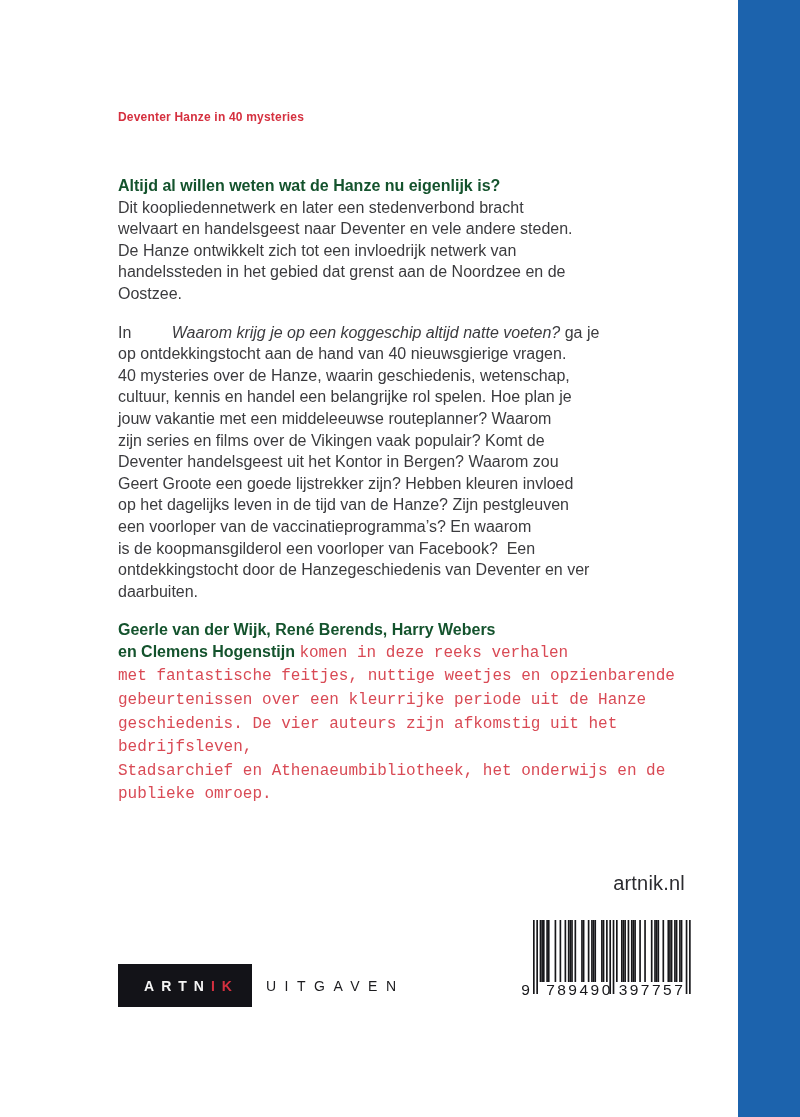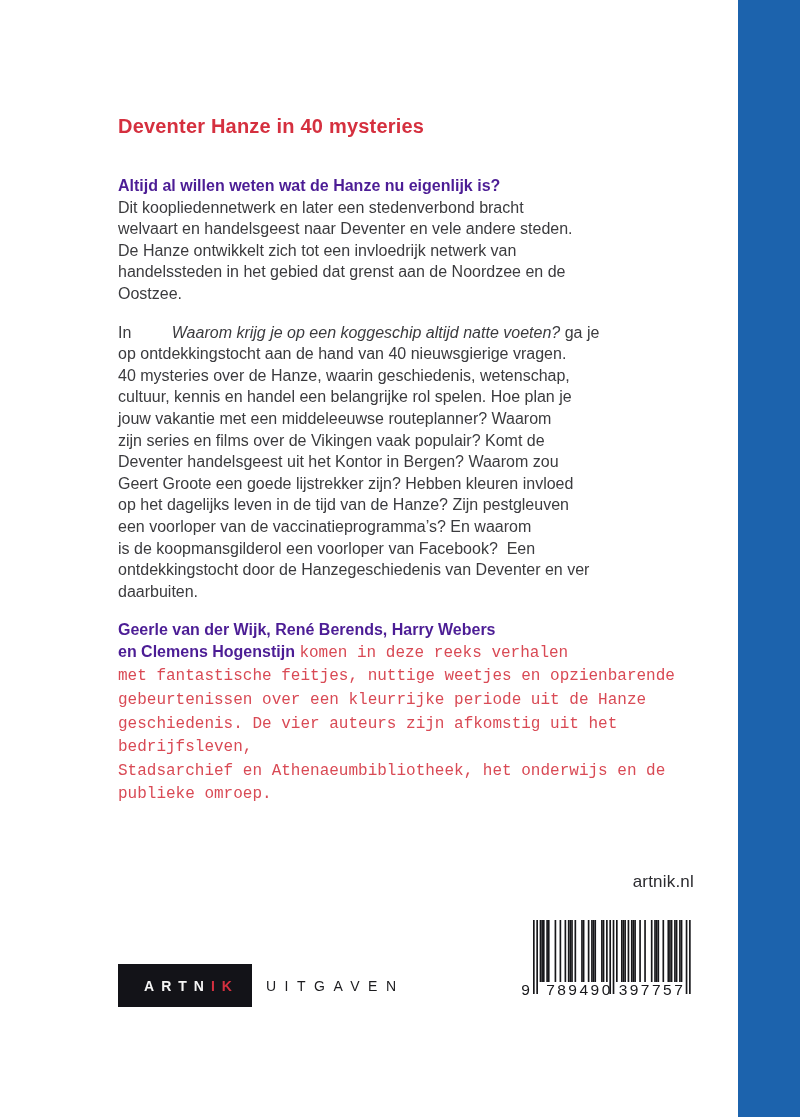--- a/index.html
+++ b/index.html
@@ -7,35 +7,35 @@
     width:800px;height:1117px;position:relative;overflow:hidden;
     background:#ffffff;
     font-family:"Liberation Sans",sans-serif;
   }
   .stripe{
     position:absolute;top:0;right:0;width:62px;height:1117px;
     background:var(--blue_stripe,#1c63ad);
   }
   .page-title{
     position:absolute;left:118px;top:102px;
-    font-size:20px;font-weight:bold;letter-spacing:0.2px;
+    font-size:12px;font-weight:bold;letter-spacing:0.2px;
     color:var(--accent_red,#d5303f);
   }
   .blurb{
     position:absolute;left:118px;top:175px;width:600px;
     font-size:16px;line-height:21.6px;
     color:var(--text,#3b3b3e);
   }
   .blurb p{margin:0 0 17px 0;}
-  .sb{font-weight:bold;color:#4c1d95;}
+  .sb{font-weight:bold;color:#14532d;}
   .si{font-style:italic;margin-left:36px;}
   .sr{color:var(--body_red,#d94a55);font-family:Liberation Mono, monospace;}
   .website{
-    position:absolute;top:872px;right:106px;
-    font-size:17px;color:#2c2c30;letter-spacing:0.2px;
+    position:absolute;top:872px;right:115px;
+    font-size:20px;color:#2c2c30;letter-spacing:0.2px;
   }
   .barcode{
     position:absolute;left:519px;top:920px;width:176px;height:84px;
   }
   .barcode svg{position:absolute;left:0;top:0;}
   .barcode svg rect{fill:#17171a;}
   .bc-digit{
     position:absolute;top:61px;height:18px;
     font-size:15.5px;color:#17171a;
     display:flex;align-items:flex-start;justify-content:center;

